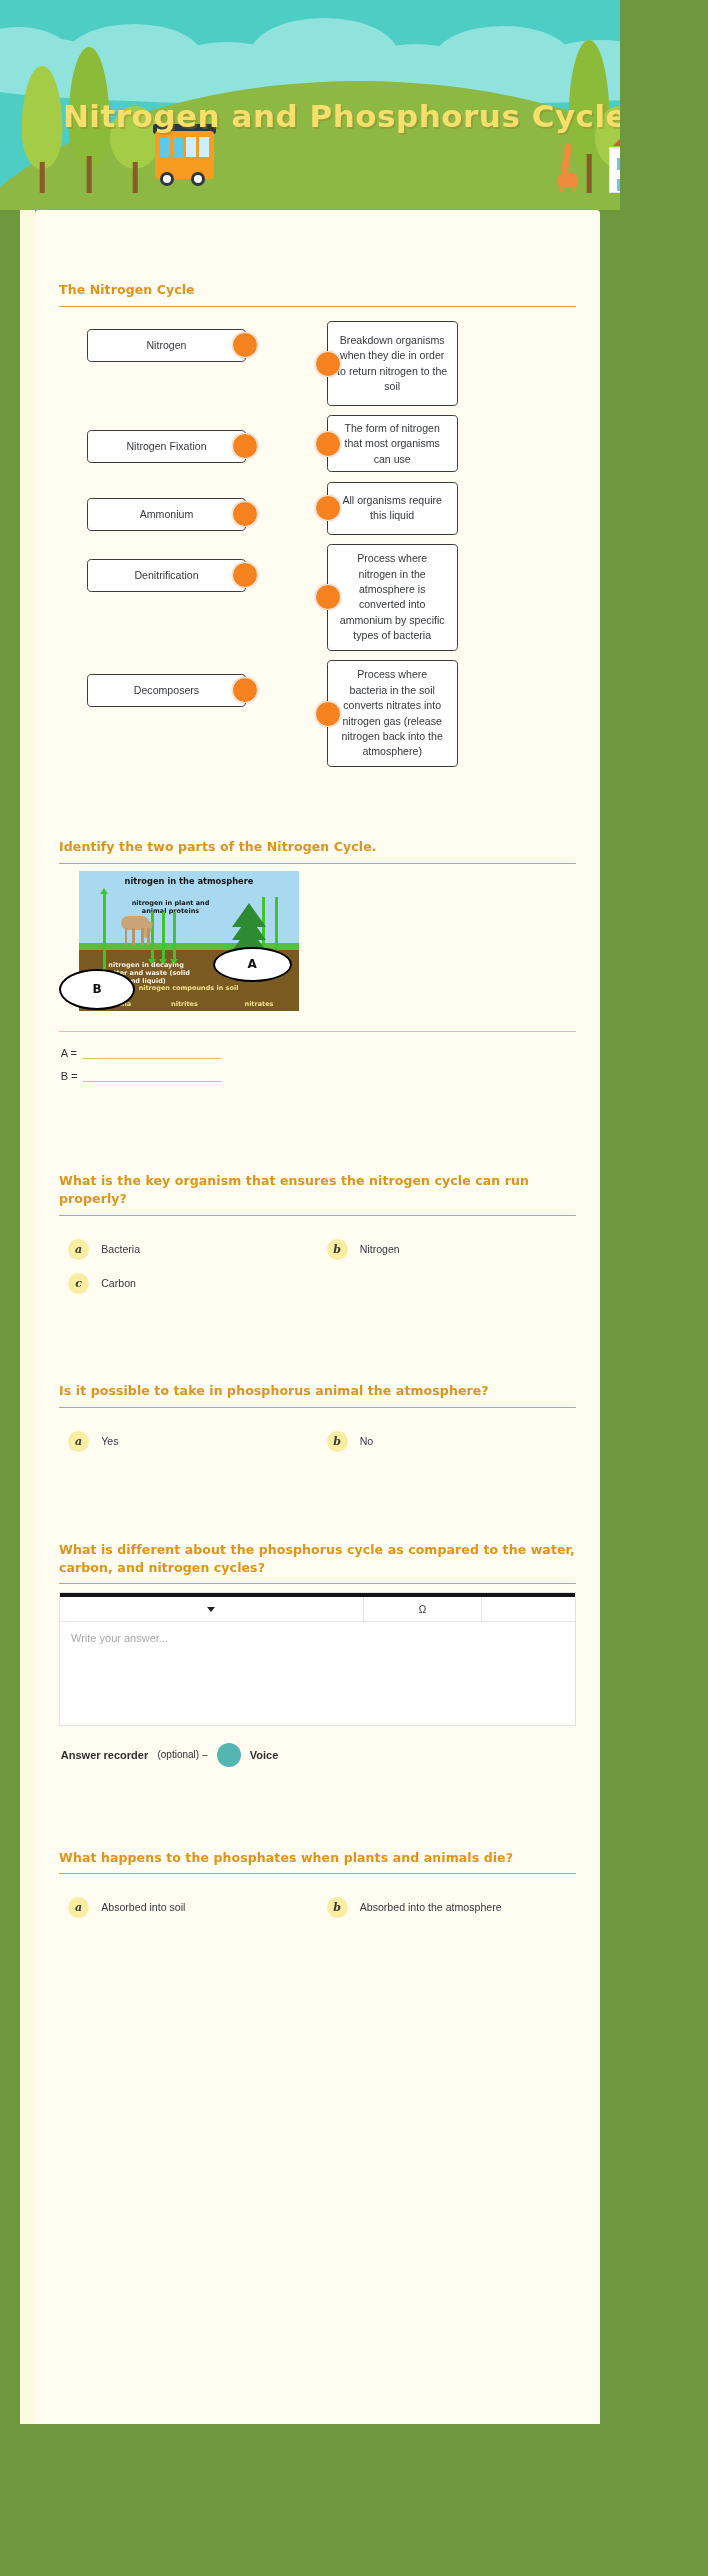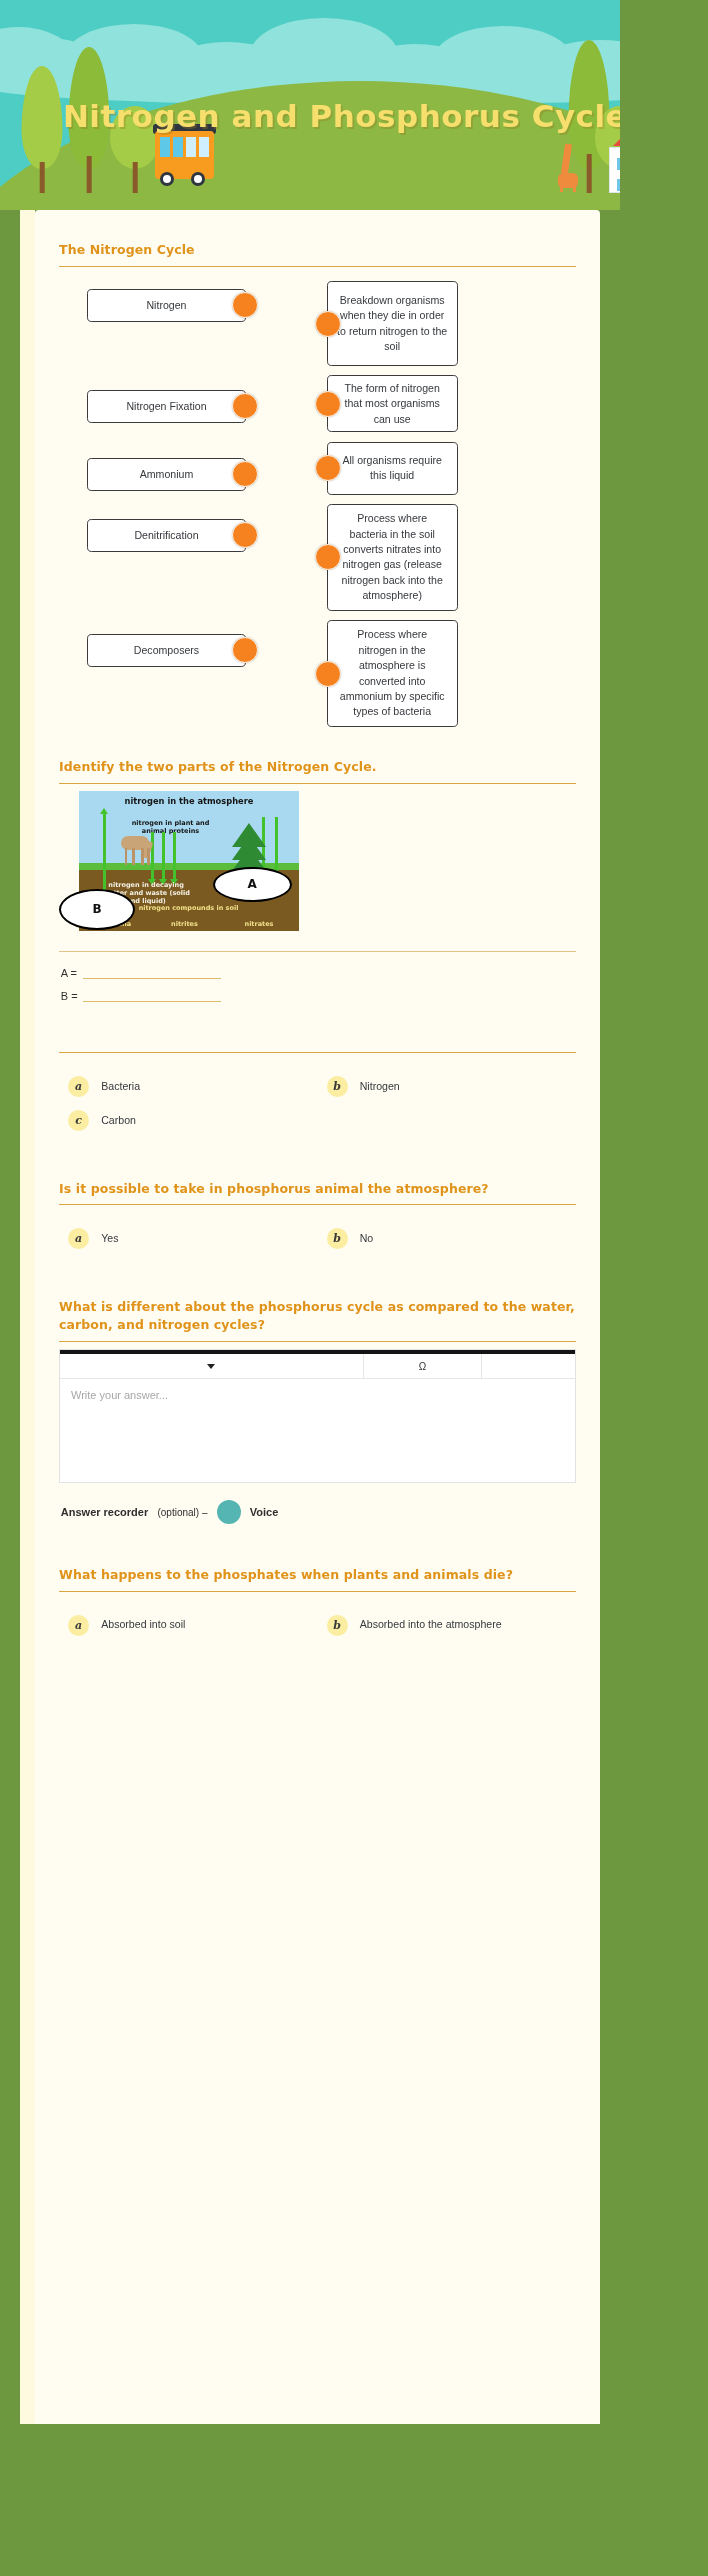--- a/index.html
+++ b/index.html
@@ -192,20 +192,21 @@
   
   .qblock { padding-top: 31px; }
   .qtitle {
     font-family: "DejaVu Sans", sans-serif;
     font-weight: 700;
     font-size: 12.5px;
     color: #e0931a;
     line-height: 1.45;
     padding: 0 0 6.5px 0;
     letter-spacing: 0.1px;
+    margin-top: 40px;
   }
   .qrule { height: 0.9px; background: #d9a441; margin-bottom: 7.4px; }
 
   
   .match {
     position: relative;
     display: flex;
     gap: 0;
     padding-top: 7.4px;
   }
@@ -550,25 +551,25 @@
               </div>
               <div class="mbox right-box" style="height:57px;margin-top:9.2px;">
                 <span>The form of nitrogen that most organisms can use</span>
                 <span class="dot left-end"></span>
               </div>
               <div class="mbox right-box" style="height:53px;margin-top:9.2px;">
                 <span>All organisms require this liquid</span>
                 <span class="dot left-end"></span>
               </div>
               <div class="mbox right-box" style="height:107px;margin-top:9.2px;">
+                <span>Process where nitrogen in the atmosphere is converted into ammonium by specific types of bacteria</span>
+                <span class="dot left-end"></span>
+              </div>
+              <div class="mbox right-box" style="height:107px;margin-top:9.2px;">
                 <span>Process where bacteria in the soil converts nitrates into nitrogen gas (release nitrogen back into the atmosphere)</span>
-                <span class="dot left-end"></span>
-              </div>
-              <div class="mbox right-box" style="height:107px;margin-top:9.2px;">
-                <span>Process where nitrogen in the atmosphere is converted into ammonium by specific types of bacteria</span>
                 <span class="dot left-end"></span>
               </div>
             </div>
 
           </div>
         </div>
 
         <div class="qblock">
           <div class="qtitle">Identify the two parts of the Nitrogen Cycle.</div>
           <div class="qrule"></div>
@@ -621,20 +622,21 @@
             <span>A =</span>
             <span class="fillline"></span>
           </div>
           <div class="fillrow">
             <span>B =</span>
             <span class="fillline"></span>
           </div>
         </div>
 
         <div class="qblock" style="padding-top:41px;">
+          <div class="qtitle">What is the key organism that ensures the nitrogen cycle can run properly?</div>
           <div class="qrule"></div>
           <div class="choices">
             <div class="choice">
               <span class="bubble">a</span>
               <span class="choice-text">Bacteria</span>
             </div>
             <div class="choice">
               <span class="bubble">b</span>
               <span class="choice-text">Nitrogen</span>
             </div>

